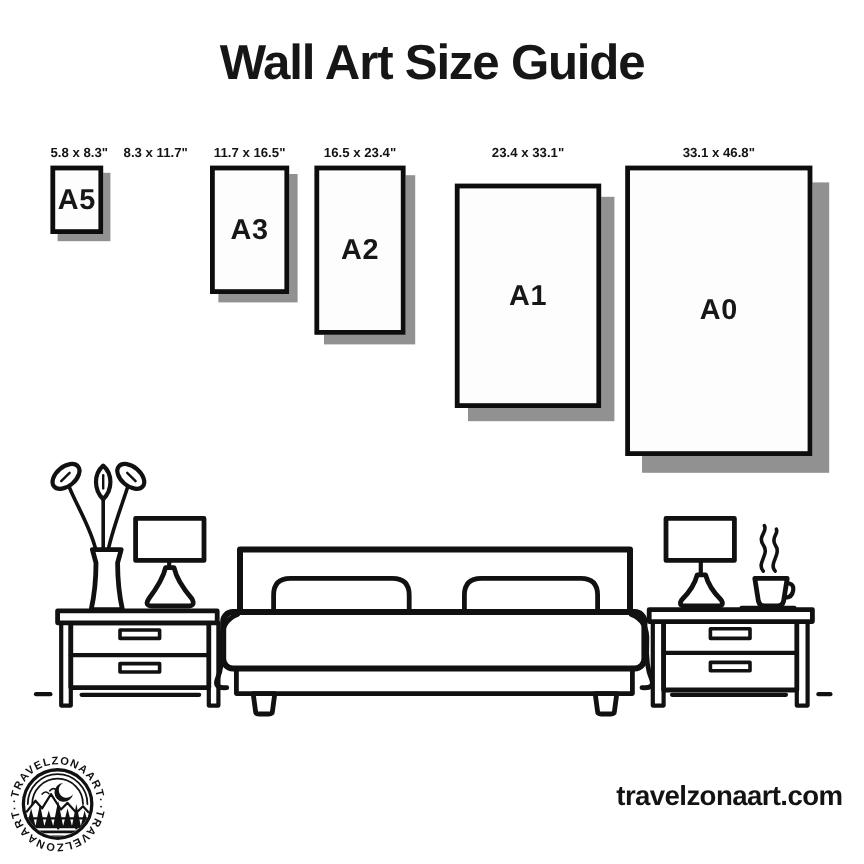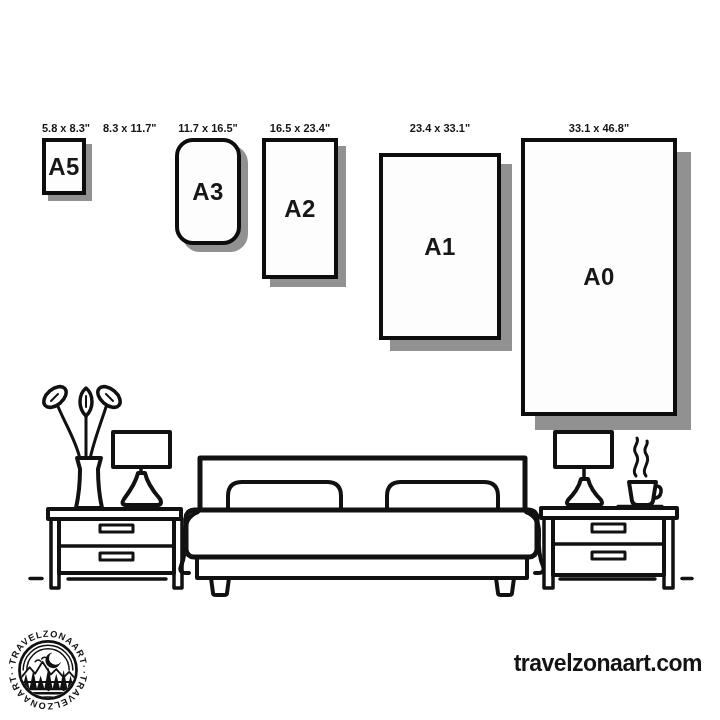--- a/index.html
+++ b/index.html
@@ -35,56 +35,57 @@
     position:absolute; right:18px; top:650px;
     font-size:23px; font-weight:bold; letter-spacing:-0.5px; color:#131313;
     white-space:nowrap;
   }
 </style>
 </head>
 <body>
 
 <div class="canvas">
 
+  <div class="page-title">Wall Art Size Guide</div>
 
   <div class="size-item" style="left:42px;">
     <div class="dim-label">5.8 x 8.3"</div>
     <div class="frame" style="width:44px;height:57px;box-shadow:6px 6px 0 var(--shadow);">
       <span class="size-name">A5</span>
     </div>
   </div>
 
   <div class="size-item" style="left:103px;">
     <div class="dim-label">8.3 x 11.7"</div>
   </div>
 
   <div class="size-item" style="left:175px;">
     <div class="dim-label">11.7 x 16.5"</div>
-    <div class="frame" style="width:66px;height:107px;box-shadow:7px 7px 0 var(--shadow);border-radius:18px;">
+    <div class="frame" style="width:66px;height:107px;box-shadow:7px 7px 0 var(--shadow);">
       <span class="size-name">A3</span>
     </div>
   </div>
 
   <div class="size-item" style="left:262px;">
     <div class="dim-label">16.5 x 23.4"</div>
     <div class="frame" style="width:76px;height:141px;box-shadow:8px 8px 0 var(--shadow);">
       <span class="size-name">A2</span>
     </div>
   </div>
 
   <div class="size-item" style="left:379px;">
     <div class="dim-label">23.4 x 33.1"</div>
     <div class="frame" style="width:122px;height:187px;box-shadow:11px 11px 0 var(--shadow);margin-top:15px;">
       <span class="size-name">A1</span>
     </div>
   </div>
 
   <div class="size-item" style="left:521px;">
     <div class="dim-label">33.1 x 46.8"</div>
-    <div class="frame" style="width:156px;height:278px;box-shadow:14px 14px 0 var(--shadow);">
+    <div class="frame" style="width:156px;height:242px;box-shadow:14px 14px 0 var(--shadow);">
       <span class="size-name">A0</span>
     </div>
   </div>
 
   <svg class="illustration" width="720" height="230" viewBox="0 0 720 230" fill="none" stroke="#111111" stroke-linecap="round" stroke-linejoin="round">
 
     <g stroke-width="3.5">
       <path d="M30,203.5 L42,203.5"></path>
       <path d="M68,204 L166,204"></path>
       <path d="M560,204 L655,204"></path>

